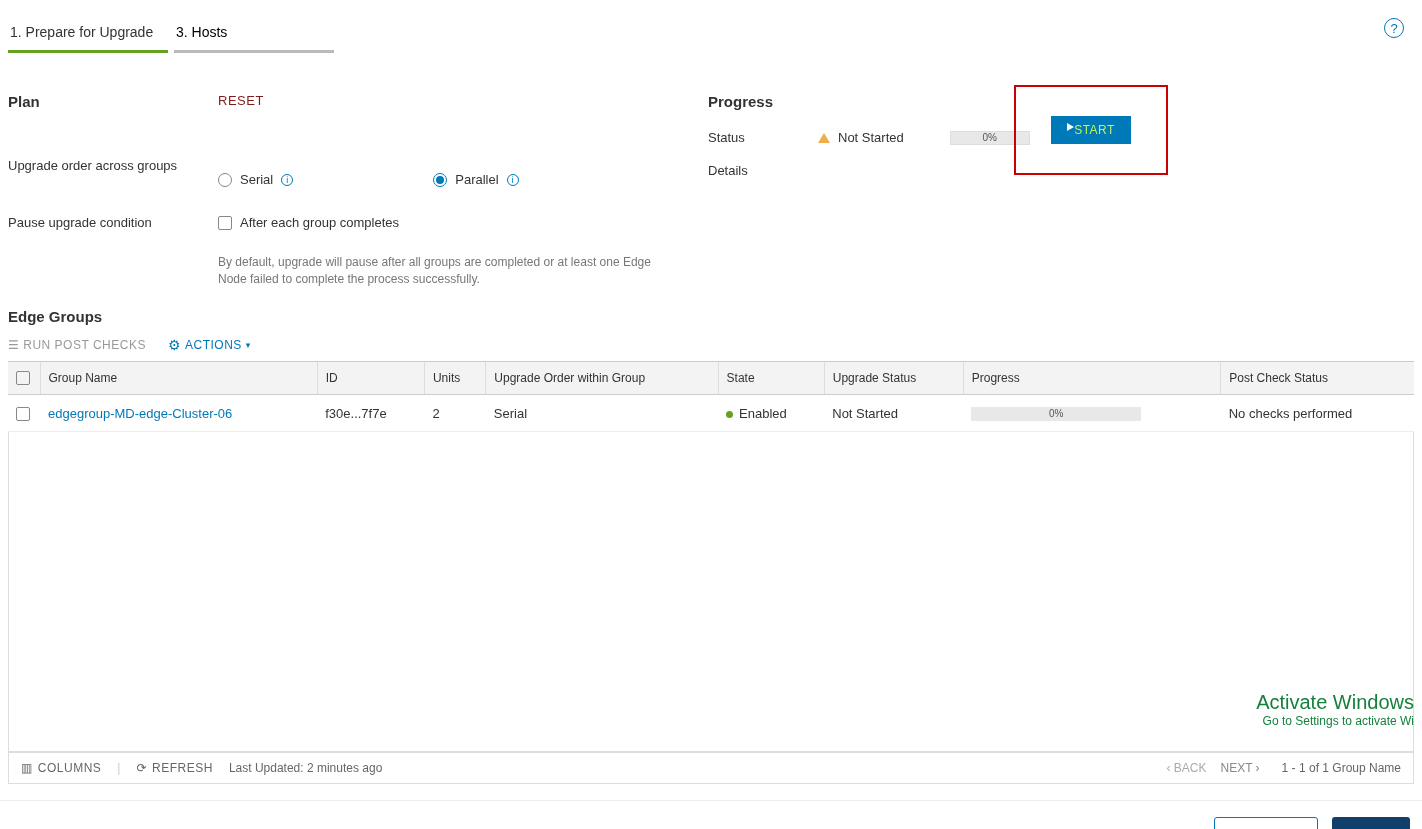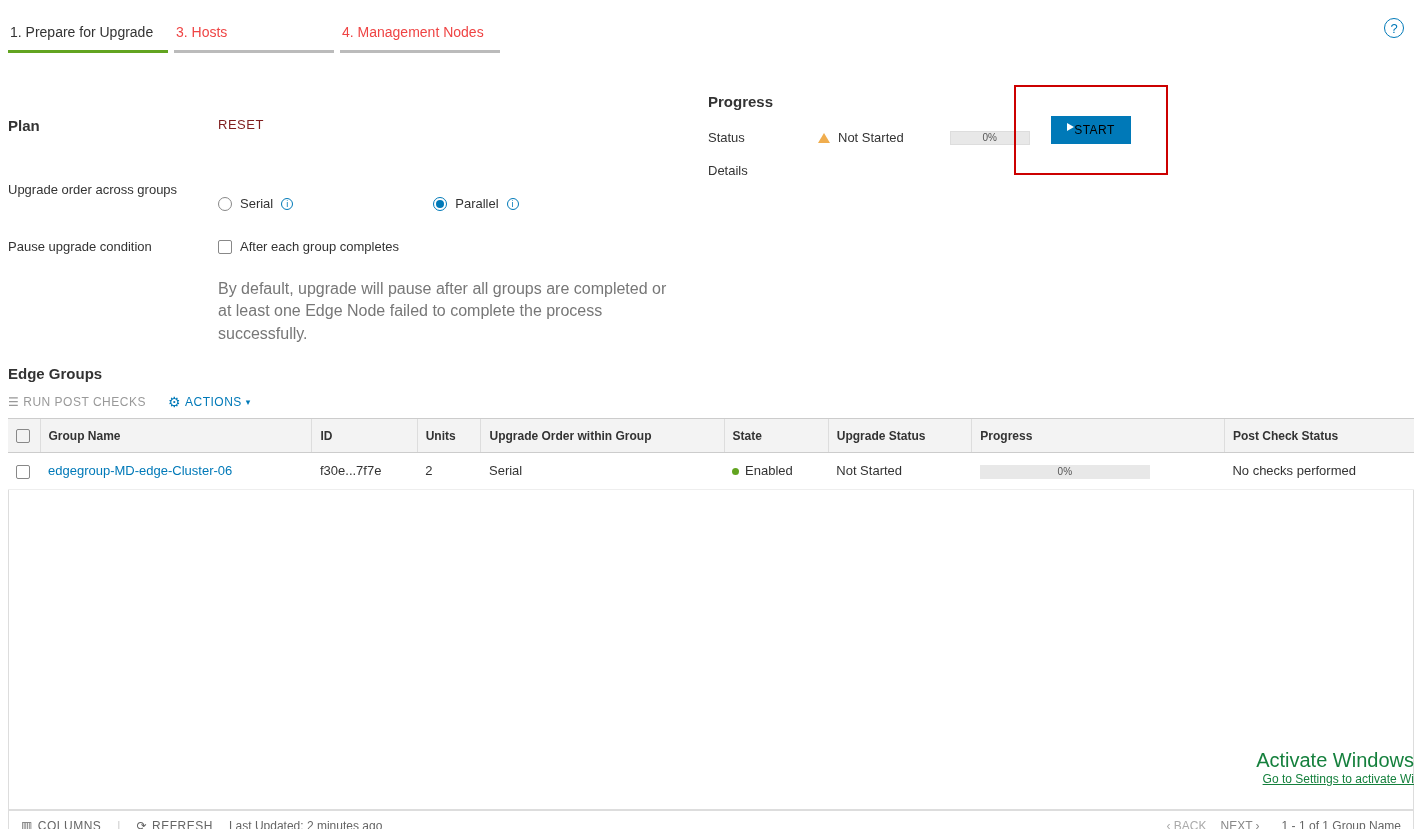--- a/index.html
+++ b/index.html
@@ -19,41 +19,41 @@
   .tab {
     width: 160px;
     padding: 6px 2px 10px 2px;
     font-size: 14px;
     border-bottom: 3px solid #bbb;
     margin-right: 6px;
     cursor: pointer;
   }
   .tab.completed { border-bottom-color: #62a420; color: #333; }
   .tab.active { border-bottom-color: #0079b8; color: #333; }
-  .tab.inactive { color: #ef4444; }
+  .tab.inactive { color: #000000; }
   .help-icon {
     position: absolute;
     right: 18px;
     top: 18px;
     width: 20px;
     height: 20px;
     border: 1.5px solid #0079b8;
     border-radius: 50%;
     color: #0079b8;
     display: flex;
     align-items: center;
     justify-content: center;
     font-size: 13px;
     cursor: pointer;
   }
   .content-top {
     display: flex;
     padding: 40px 8px 0 8px;
   }
-  .plan-col { width: 700px; margin-top: 24px; }
+  .plan-col { width: 700px; }
   .progress-col { flex: 1; position: relative; }
   .section-title {
     font-size: 15px;
     font-weight: 600;
     color: #333;
     margin-bottom: 20px;
   }
   .plan-grid { display: grid; grid-template-columns: 210px 1fr; row-gap: 28px; }
   .plan-label { color: #333; font-size: 13px; }
   .reset-link { color: #7f1d1d; font-size: 13px; letter-spacing: 0.5px; cursor: pointer; }
@@ -68,56 +68,56 @@
   }
   .radio.selected { border-color: #0079b8; }
   .info-icon {
     width: 12px; height: 12px; border: 1px solid #0079b8; border-radius: 50%;
     color: #0079b8; font-size: 9px; display: inline-flex; align-items: center; justify-content: center;
   }
   .checkbox {
     width: 14px; height: 14px; border: 1px solid #888; border-radius: 2px; display: inline-block;
     vertical-align: middle;
   }
-  .default-note { color: #777; font-size: 16px; margin-top: 24px; max-width: 460px; line-height: 1.4; }
+  .default-note { color: #777; font-size: 12px; margin-top: 24px; max-width: 460px; line-height: 1.4; }
   .progress-rows { display: grid; grid-template-columns: 110px 1fr; row-gap: 18px; align-items: center; }
   .status-val { display: flex; align-items: center; gap: 8px; }
   .warn-tri {
     width: 0; height: 0; border-left: 6px solid transparent; border-right: 6px solid transparent;
     border-bottom: 10px solid #f0ad4e; display: inline-block;
   }
   .pct-bar {
     width: 80px; height: 14px; background: #e8e8e8; border: 1px solid #ddd;
     display: inline-flex; align-items: center; justify-content: center; font-size: 10px; color: #555;
   }
   .start-box {
     position: absolute;
     left: 306px; top: -8px;
     width: 154px; height: 90px;
     border: 2px solid #c00;
     display: flex; align-items: center; justify-content: center;
   }
   .start-btn {
-    background: #0079b8; color: #000000; border: none; padding: 7px 16px;
+    background: #0079b8; color: #bef264; border: none; padding: 7px 16px;
     font-size: 12px; letter-spacing: 0.5px; cursor: pointer; display: flex; align-items: flex-start; gap: 0;
   }
   .play-icon {
     width: 0; height: 0; border-top: 4px solid transparent; border-bottom: 4px solid transparent;
     border-left: 7px solid #fff; display: inline-block;
   }
   .edge-groups-title { font-size: 15px; font-weight: 600; padding: 20px 8px 8px 8px; }
   .table-actions { display: flex; align-items: center; gap: 22px; padding: 4px 8px 8px 8px; }
   .run-checks { color: #999; font-size: 12px; letter-spacing: 0.5px; display: flex; align-items: center; gap: 4px; }
   .gear-icon { color: #0079b8; font-size: 14px; }
   .actions-link { color: #0079b8; font-size: 12px; letter-spacing: 0.5px; cursor: pointer; display: flex; align-items: center; gap: 4px; }
   .chev-down { font-size: 9px; }
   table { width: calc(100% - 16px); margin: 0 8px; border-collapse: collapse; }
   thead th {
     background: #f3f3f3; border-top: 1px solid #ccc; border-bottom: 1px solid #ccc;
-    text-align: left; font-weight: 700; font-size: 12px; padding: 9px 8px; color: #333;
+    text-align: left; font-weight: 400; font-size: 12px; padding: 9px 8px; color: #333;
   }
   thead th + th { border-left: 1px solid #ddd; }
   tbody td { padding: 10px 8px; border-bottom: 1px solid #eee; vertical-align: middle; font-size: 13px; }
   .link { color: #0079b8; cursor: pointer; }
   .dot-green { width: 7px; height: 7px; background: #62a420; border-radius: 50%; display: inline-block; margin-right: 6px; }
   .pct-fill { width: 170px; height: 14px; background: #e8e8e8; display: inline-flex; align-items: center; justify-content: center; font-size: 10px; color: #555; }
   .table-body-space { height: 320px; border: 1px solid #ddd; border-top: none; margin: 0 8px; }
   .table-footer {
     display: flex; align-items: center; justify-content: space-between;
     border: 1px solid #ddd; border-top: 1px solid #ddd; margin: 0 8px; padding: 8px 12px; font-size: 12px; color: #666;
@@ -125,21 +125,21 @@
   .tf-left { display: flex; align-items: center; gap: 16px; }
   .tf-item { display: flex; align-items: center; gap: 5px; cursor: pointer; letter-spacing: 0.5px; }
   .tf-sep { color: #ccc; }
   .tf-right { display: flex; align-items: center; gap: 22px; }
   .pager { color: #aaa; display: flex; align-items: center; gap: 14px; }
   .pager .p-active { color: #888; }
   .watermark {
     position: absolute; right: 8px; bottom: 56px; text-align: right; color: #15803d; pointer-events: none;
   }
   .watermark .wm1 { font-size: 20px; }
-  .watermark .wm2 { font-size: 12px; text-decoration: underline; }
+  .watermark .wm2 { font-size: 12px; }
   .bottom-bar {
     display: flex; align-items: center; justify-content: space-between;
     padding: 16px 12px 10px 16px; border-top: 1px solid #eee; margin-top: 16px;
   }
   .warn-row { display: flex; align-items: center; gap: 8px; font-weight: 600; color: #444; font-size: 12.5px;}
   .btn-outline {
     background: #fff; color: #0079b8; border: 1px solid #0079b8; padding: 9px 18px;
     font-size: 12px; letter-spacing: 0.5px; cursor: pointer; border-radius: 3px;
   }
   .btn-primary {
@@ -147,21 +147,20 @@
     font-size: 12px; letter-spacing: 0.5px; cursor: pointer; border-radius: 3px; margin-left: 10px;
   }
   .col-chk { width: 32px; }
 </style>
 </head>
 <body>
 
 <div class="tabs">
   <div class="tab completed">1. Prepare for Upgrade</div>
   <div class="tab inactive">3. Hosts</div>
-  <div class="tab inactive">4. Management Nodes</div>
   <div class="help-icon">?</div>
 </div>
 
 <div class="content-top">
   <div class="plan-col">
     <div class="plan-grid">
       <div class="section-title">Plan</div>
       <div><span class="reset-link">RESET</span></div>
 
       <div class="plan-label">Upgrade order across groups</div>

